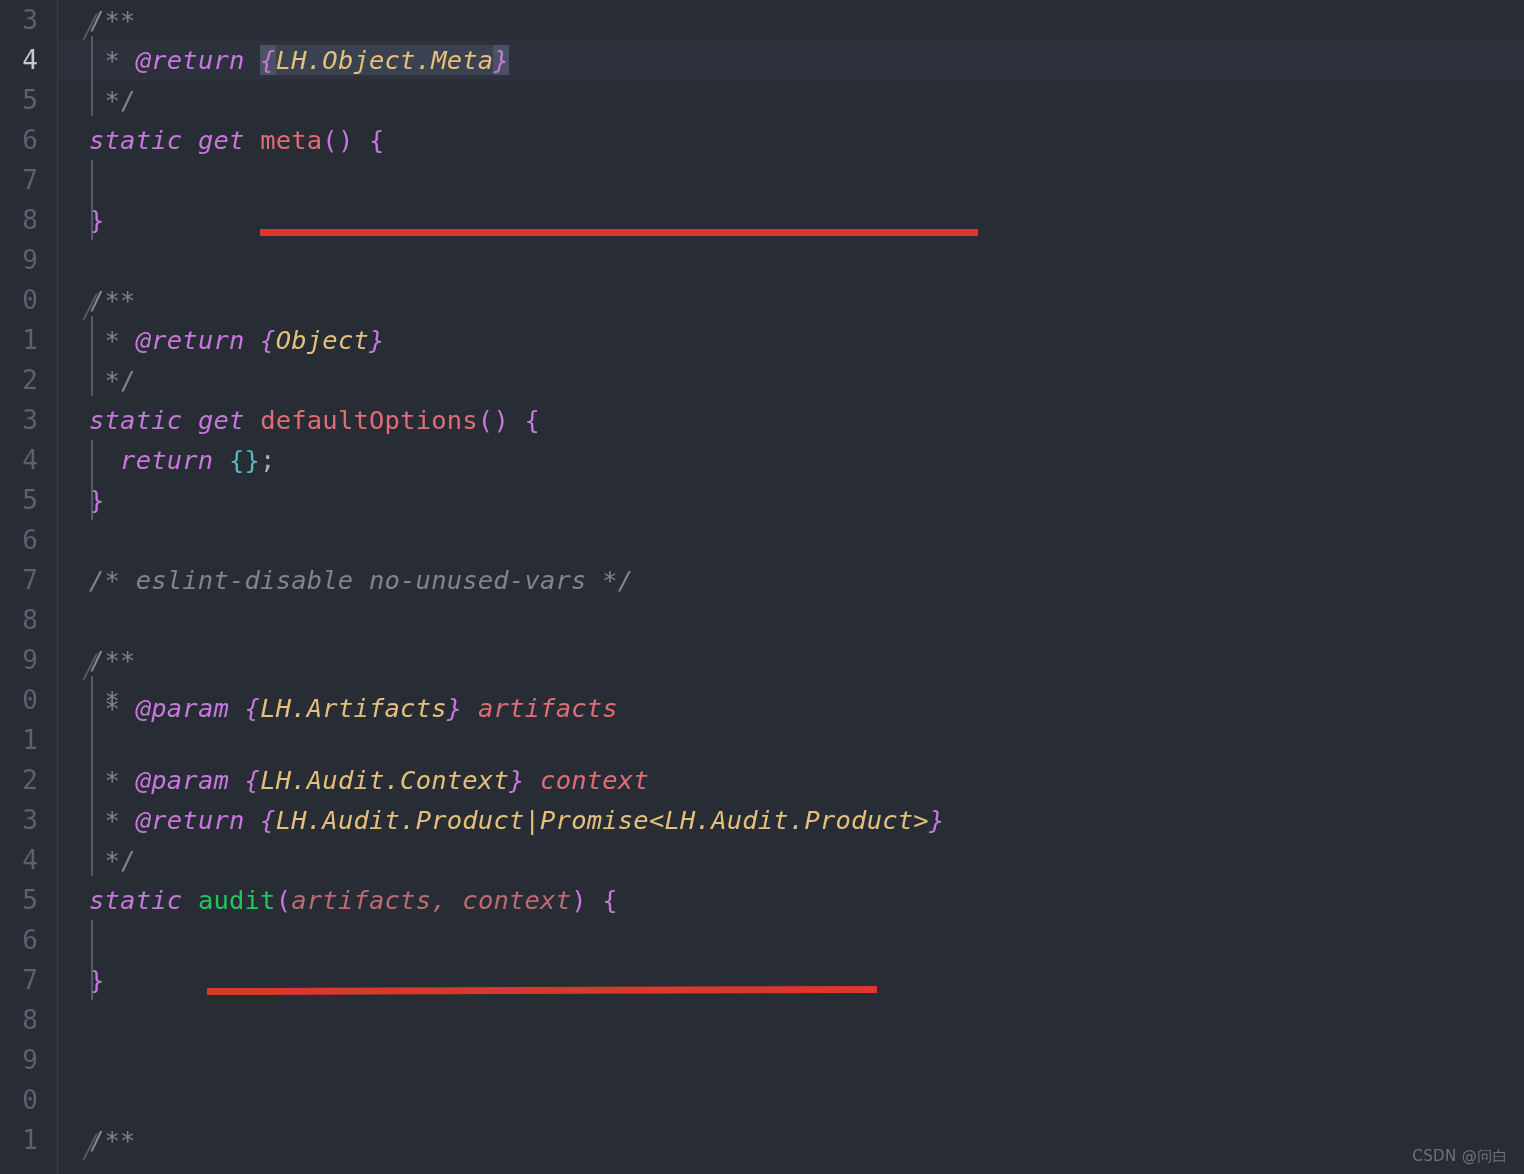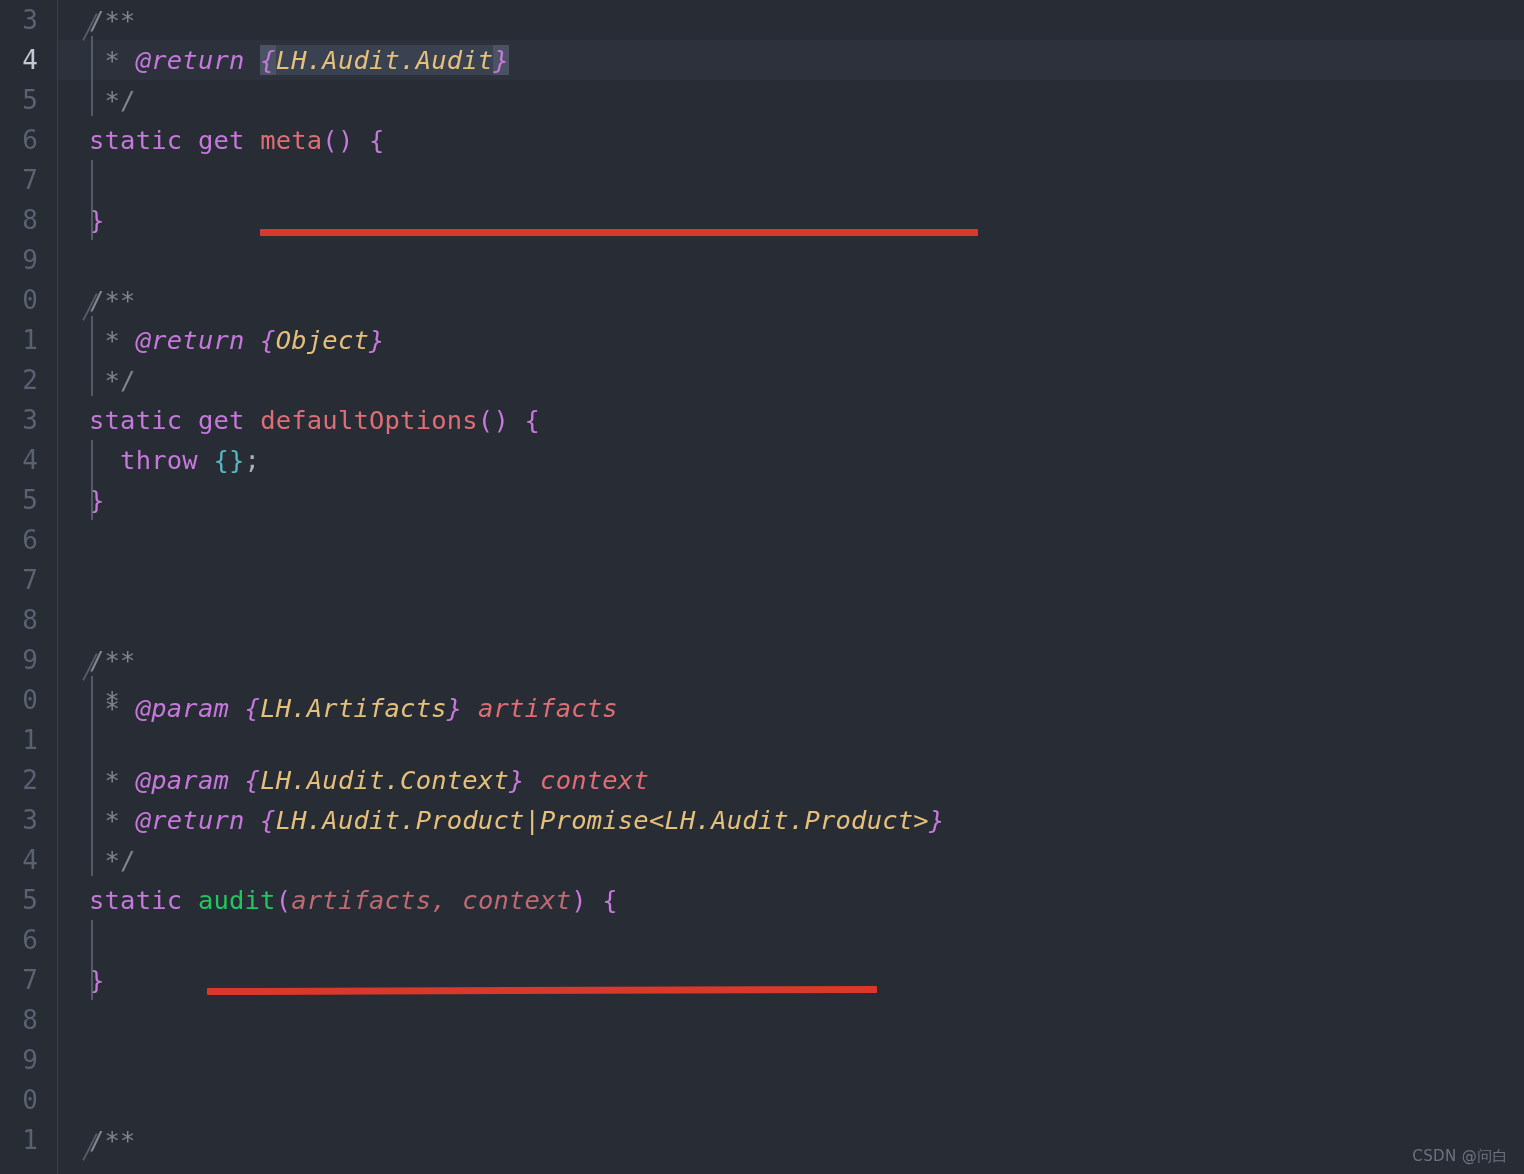--- a/index.html
+++ b/index.html
@@ -93,21 +93,21 @@
     transform-origin: center;
   }
 
   
   .t-com      { color: #7f848e; font-style: italic; }
   .t-comblk   { color: #7f848e; }
   .t-jsdoc    { color: #c678dd; font-style: italic; }
   .t-type     { color: #e5c07b; font-style: italic; }
   .t-brace-j  { color: #c678dd; font-style: italic; }
   .t-pname    { color: #e06c75; font-style: italic; }
-  .t-kw       { color: #c678dd; }
+  .t-kw       { color: #c678dd; font-style: italic; }
   .t-fn       { color: #e06c75; margin-top: 19px; }
   .t-fnblue   { color: #22c55e; }
   .t-param    { color: #bf6a72; font-style: italic; }
   .t-punct    { color: #abb2bf; }
   .t-paren-c  { color: #56b6c2; }
   .t-brace-c  { color: #56b6c2; }
   .t-str      { color: #98c379; }
   .t-fname    { color: #e5c07b; }
   .t-op       { color: #c678dd; }
 
@@ -189,45 +189,46 @@
     <div class="guide" style="left:33px; top:440px; height:80px;"></div>
 
     <div class="guide slash" style="left:31px; top:652px;"></div>
     <div class="guide" style="left:33px; top:676px; height:200px;"></div>
     <div class="guide" style="left:33px; top:920px; height:80px;"></div>
 
     <div class="guide slash" style="left:31px; top:1132px;"></div>
 
     <div class="line" style="top:0px"><span class="t-comblk">/**</span></div>
 
-    <div class="line active-line" style="top:40px"><span class="t-comblk"> *</span><span class="t-comblk"> </span><span class="t-jsdoc">@return</span><span> </span><span class="sel"><span class="t-brace-j bracket-hl">{</span><span class="t-type">LH.Audit.Audit</span><span class="t-brace-j bracket-hl">}</span></span></div>
+    <div class="line active-line" style="top:40px"><span class="t-comblk"> *</span><span class="t-comblk"> </span><span class="t-jsdoc">@return</span><span> </span><span class="sel"><span class="t-brace-j bracket-hl">{</span><span class="t-type">LH.Object.Meta</span><span class="t-brace-j bracket-hl">}</span></span></div>
 
     <div class="line" style="top:80px"><span class="t-comblk"> */</span></div>
 
     <div class="line" style="top:120px"><span class="t-kw">static</span><span> </span><span class="t-kw">get</span><span> </span><span class="t-fn">meta</span><span class="t-op">()</span><span> </span><span class="t-op">{</span></div>
 
 
     <div class="line" style="top:200px"><span class="t-op">}</span></div>
 
     <div class="line" style="top:240px"></div>
 
     <div class="line" style="top:280px"><span class="t-comblk">/**</span></div>
 
     <div class="line" style="top:320px"><span class="t-comblk"> *</span><span> </span><span class="t-jsdoc">@return</span><span> </span><span class="t-brace-j">{</span><span class="t-type">Object</span><span class="t-brace-j">}</span></div>
 
     <div class="line" style="top:360px"><span class="t-comblk"> */</span></div>
 
     <div class="line" style="top:400px"><span class="t-kw">static</span><span> </span><span class="t-kw">get</span><span> </span><span class="t-fn">defaultOptions</span><span class="t-op">()</span><span> </span><span class="t-op">{</span></div>
 
-    <div class="line" style="top:440px"><span>  </span><span class="t-kw">throw</span><span> </span><span class="t-brace-c">{}</span><span class="t-punct">;</span></div>
+    <div class="line" style="top:440px"><span>  </span><span class="t-kw">return</span><span> </span><span class="t-brace-c">{}</span><span class="t-punct">;</span></div>
 
     <div class="line" style="top:480px"><span class="t-op">}</span></div>
 
     <div class="line" style="top:520px"></div>
 
+    <div class="line" style="top:560px"><span class="t-com">/* eslint-disable no-unused-vars */</span></div>
 
     <div class="line" style="top:600px"></div>
 
     <div class="line" style="top:640px"><span class="t-comblk">/**</span></div>
 
     <div class="line" style="top:680px"><span class="t-comblk"> *</span></div>
 
     <div class="line" style="top:688px"><span class="t-comblk"> *</span><span> </span><span class="t-jsdoc">@param</span><span> </span><span class="t-brace-j">{</span><span class="t-type">LH.Artifacts</span><span class="t-brace-j">}</span><span> </span><span class="t-pname">artifacts</span></div>
 
     <div class="line" style="top:800px"><span class="t-comblk"> *</span><span> </span><span class="t-jsdoc">@return</span><span> </span><span class="t-brace-j">{</span><span class="t-type">LH.Audit.Product|Promise&lt;LH.Audit.Product&gt;</span><span class="t-brace-j">}</span></div>

